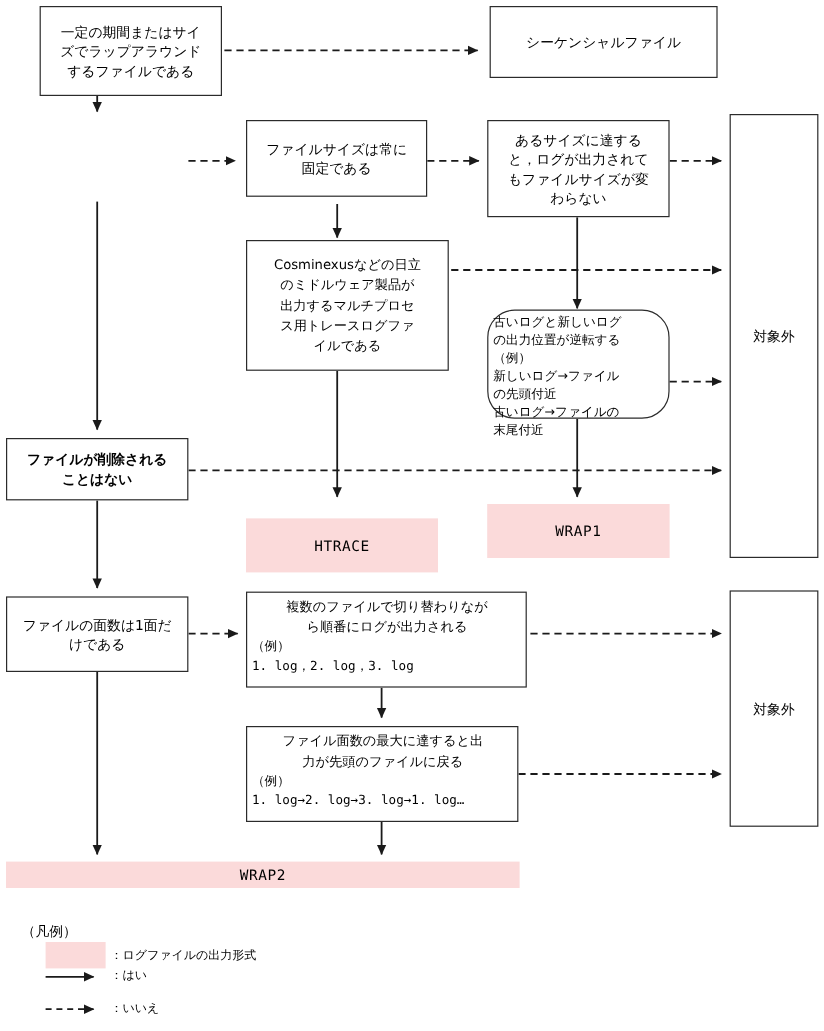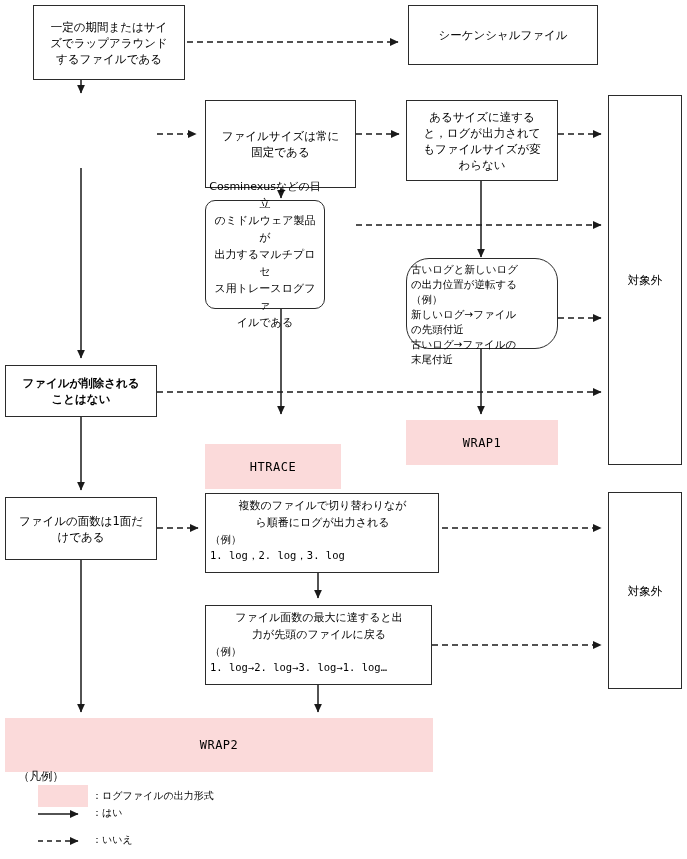--- a/index.html
+++ b/index.html
@@ -149,46 +149,46 @@
     </g>
   </svg>
 
   <div class="node" style="left:1px; top:5px; width:152px; height:75px;margin-left:32px;">一定の期間またはサイ
 ズでラップアラウンド
 するファイルである</div>
 
   <div class="node" style="left:408px; top:5px; width:190px; height:60px;">シーケンシャルファイル</div>
 
 
-  <div class="node" style="left:205px; top:100px; width:151px; height:88px;">ファイルサイズは常に
+  <div class="node" style="left:205px; top:100px; width:151px; height:64px;">ファイルサイズは常に
 固定である</div>
 
   <div class="node" style="left:406px; top:100px; width:152px; height:81px;">あるサイズに達する
 と，ログが出力されて
 もファイルサイズが変
 わらない</div>
 
-  <div class="node" style="left:205px; top:200px; width:120px; height:109px; font-size:11px; line-height:17px;border-radius:10px;">Cosminexusなどの日立
+  <div class="node" style="left:205px; top:200px; width:169px; height:109px; font-size:11px; line-height:17px;">Cosminexusなどの日立
 のミドルウェア製品が
 出力するマルチプロセ
 ス用トレースログファ
 イルである</div>
 
   <div class="node left-align" style="left:406px; top:258px; width:152px; height:91px; font-size:10.5px; line-height:15px;border-radius:23px;">古いログと新しいログ
 の出力位置が逆転する
 （例）
 新しいログ→ファイル
 の先頭付近
 古いログ→ファイルの
 末尾付近</div>
 
   <div class="node" style="left:5px; top:365px; width:152px; height:52px;font-weight:bold;">ファイルが削除される
 ことはない</div>
 
-  <div class="node pink" style="left:205px; top:444px; width:136px; height:45px;">HTRACE</div>
+  <div class="node pink" style="left:205px; top:432px; width:160px; height:45px;">HTRACE</div>
 
   <div class="node pink" style="left:406px; top:420px; width:152px; height:45px;">WRAP1</div>
 
   <div class="node" style="left:608px; top:95px; width:74px; height:370px;">対象外</div>
 
   <div class="node" style="left:5px; top:497px; width:152px; height:63px;">ファイルの面数は1面だ
 けである</div>
 
   <div class="node ctr-block" style="left:205px; top:493px; width:234px; height:80px; font-size:11px; line-height:17px;">
     <span class="hd">複数のファイルで切り替わりなが
@@ -199,21 +199,21 @@
 
   <div class="node ctr-block" style="left:205px; top:605px; width:227px; height:80px; font-size:11px; line-height:17px;">
     <span class="hd">ファイル面数の最大に達すると出
 力が先頭のファイルに戻る</span>
     <span class="ex mono" style="font-size:10.5px;line-height:16px;">（例）
  1. log→2. log→3. log→1. log…</span>
   </div>
 
   <div class="node" style="left:608px; top:492px; width:74px; height:197px;">対象外</div>
 
-  <div class="node pink" style="left:5px; top:718px; width:428px; height:54px;">WRAP2</div>
+  <div class="node pink" style="left:5px; top:718px; width:428px; height:22px;">WRAP2</div>
 
   <div class="legend-title" style="left:18px; top:769px;">（凡例）</div>
 
   <div class="legend-swatch" style="left:38px; top:785px; width:50px; height:22px;"></div>
   <div class="legend-text" style="left:92px; top:789px;">：ログファイルの出力形式</div>
 
   <div class="legend-text" style="left:92px; top:806px;">：はい</div>
 
   <div class="legend-text" style="left:92px; top:833px;">：いいえ</div>
 

